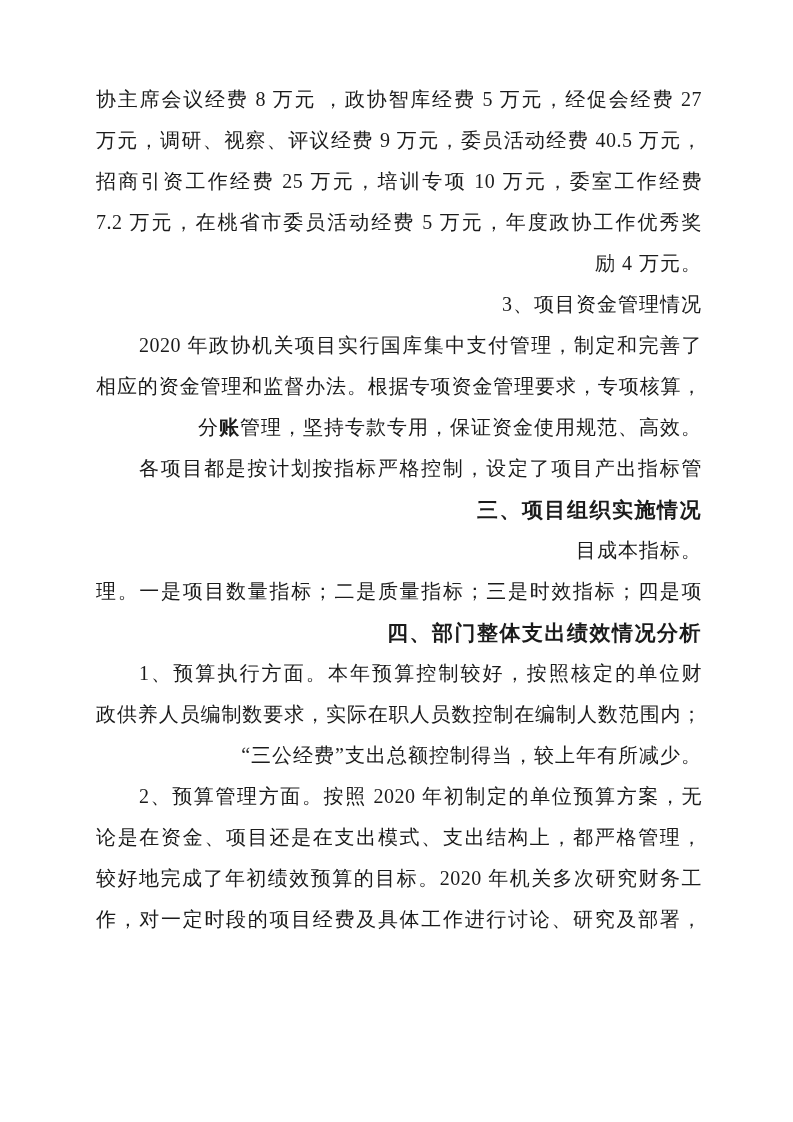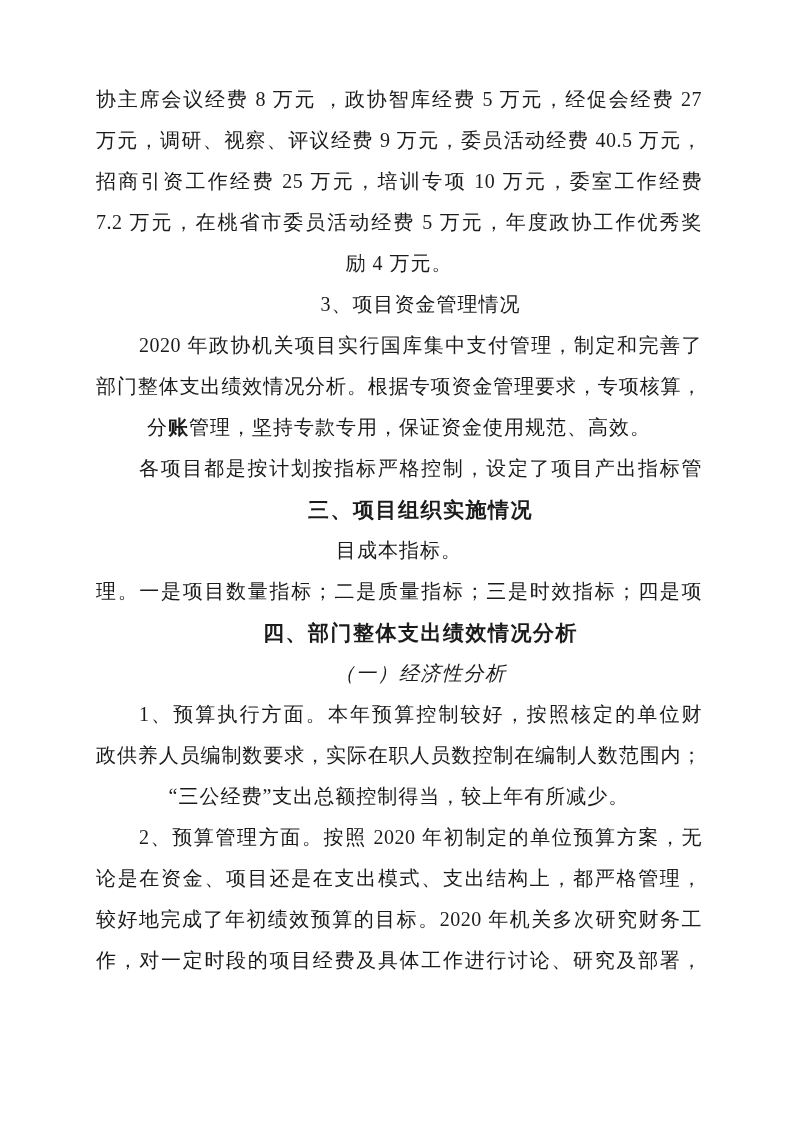--- a/index.html
+++ b/index.html
@@ -20,21 +20,21 @@
     top: 79px;
     width: 606px;
   }
   .line {
     font-family: "Liberation Serif", "DejaVu Serif", serif;
     font-size: 20px;
     line-height: 41px;
     height: 41px;
     color: #1b1b1b;
     letter-spacing: 1px;
-    text-align: center;
+    text-align: right;
     white-space: normal;
   }
   
   .line.j {
     text-align: justify;
     text-align-last: justify;
     text-justify: inter-character;
     letter-spacing: 0.5px;
   }
   
@@ -66,33 +66,32 @@
   <div class="content">
 
     <div class="line j">协主席会议经费 8 万元 ，政协智库经费 5 万元，经促会经费 27</div>
     <div class="line j">万元，调研、视察、评议经费 9 万元，委员活动经费 40.5 万元，</div>
     <div class="line j">招商引资工作经费 25 万元，培训专项 10 万元，委室工作经费</div>
     <div class="line j">7.2 万元，在桃省市委员活动经费 5 万元，年度政协工作优秀奖</div>
     <div class="line">励 4 万元。</div>
 
     <div class="line ind">3、项目资金管理情况</div>
     <div class="line j ind">2020 年政协机关项目实行国库集中支付管理，制定和完善了</div>
-    <div class="line j">部门整体支出绩效情况分析。根据专项资金管理要求，专项核算，</div>
+    <div class="line j">相应的资金管理和监督办法。根据专项资金管理要求，专项核算，</div>
 
     <div class="line">
       <span>分</span><span class="hei">账</span><span>管理，坚持专款专用，保证资金使用规范、高效。</span>
     </div>
 
     <div class="line j ind">各项目都是按计划按指标严格控制，设定了项目产出指标管</div>
     <div class="line ind h-bold">三、项目组织实施情况</div>
     <div class="line">目成本指标。</div>
     <div class="line j">理。一是项目数量指标；二是质量指标；三是时效指标；四是项</div>
 
     <div class="line ind h-bold">四、部门整体支出绩效情况分析</div>
-    <div class="line ind kai">（一）经济性分析</div>
 
     <div class="line j ind">1、预算执行方面。本年预算控制较好，按照核定的单位财</div>
     <div class="line j">政供养人员编制数要求，实际在职人员数控制在编制人数范围内；</div>
     <div class="line">“三公经费”支出总额控制得当，较上年有所减少。</div>
 
     <div class="line j ind">2、预算管理方面。按照 2020 年初制定的单位预算方案，无</div>
     <div class="line j">论是在资金、项目还是在支出模式、支出结构上，都严格管理，</div>
     <div class="line j">较好地完成了年初绩效预算的目标。2020 年机关多次研究财务工</div>
     <div class="line j">作，对一定时段的项目经费及具体工作进行讨论、研究及部署，</div>
 

